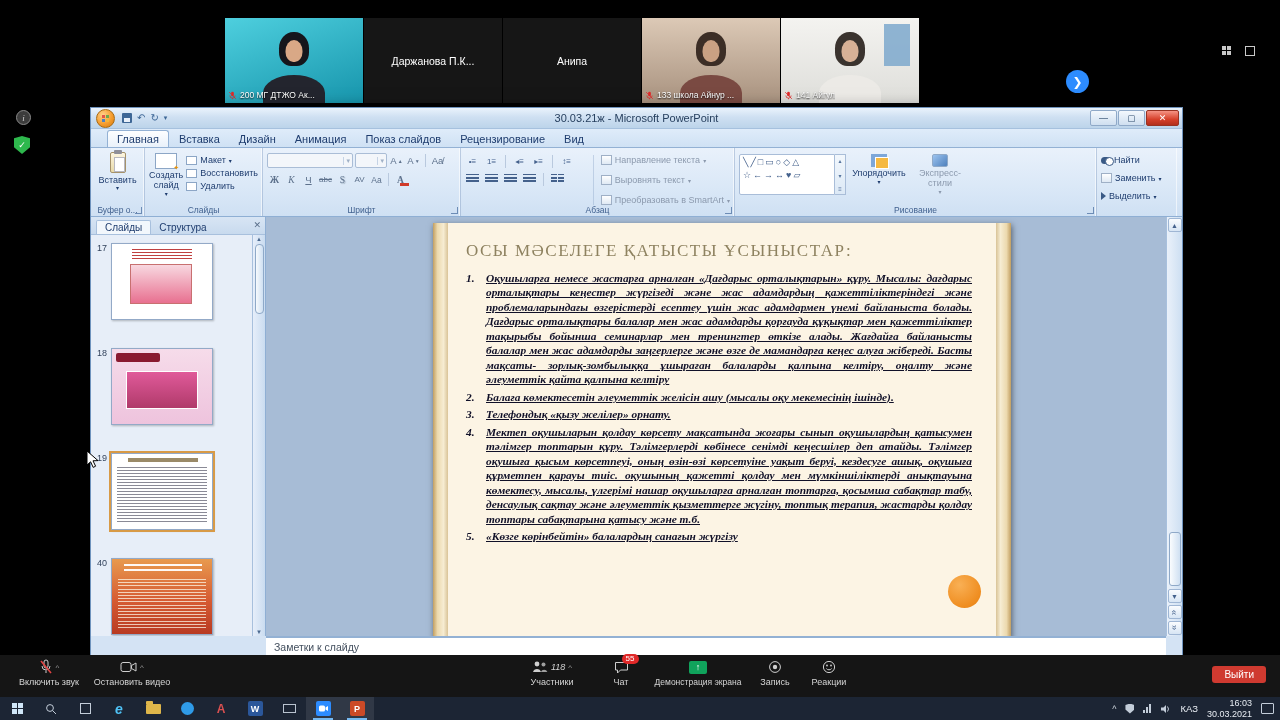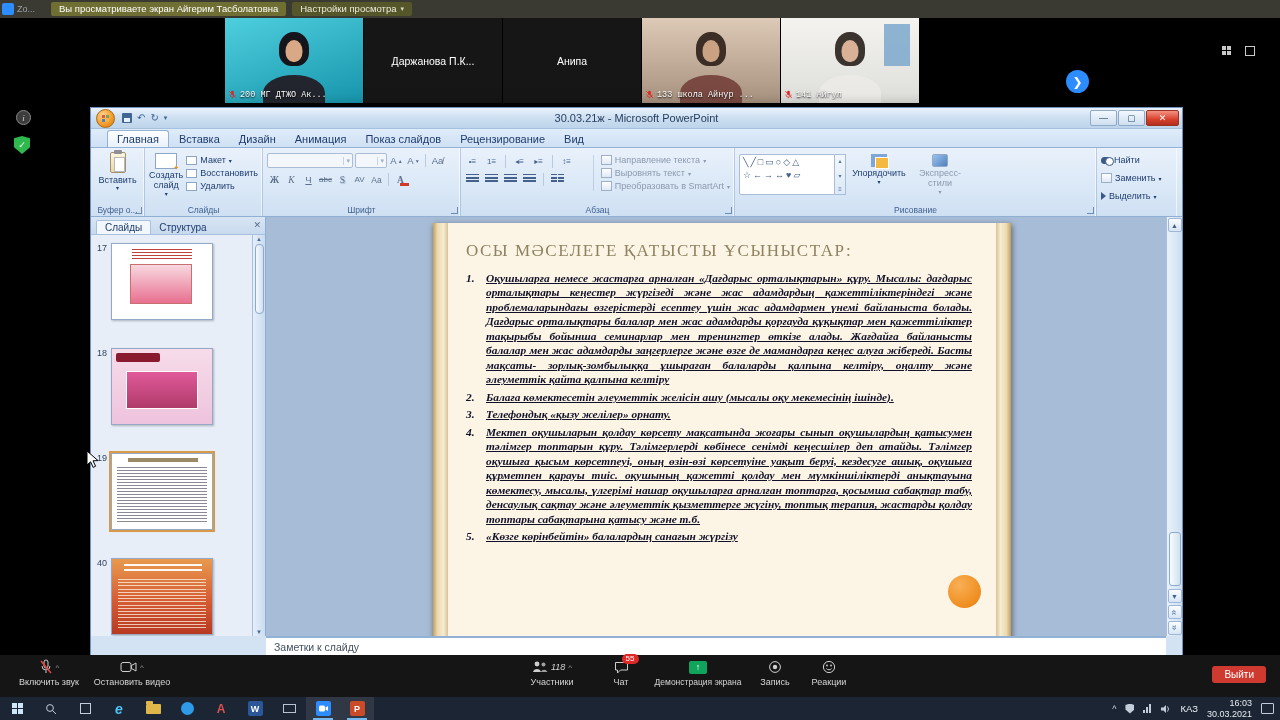--- a/index.html
+++ b/index.html
@@ -28,22 +28,22 @@
   .tile.t5 { background:linear-gradient(#dcc9b6,#a8927f); }
   .tile.t6 { background:linear-gradient(#f4f3f0,#dededa); }
   .tile.t6 .poster { position:absolute; right:9px; top:6px; width:26px; height:42px; background:#7da8cc; opacity:.85; }
   .hair { position:absolute; left:50%; transform:translateX(-50%); top:14px; width:30px; height:34px; border-radius:48% 48% 40% 40%; }
   .face { position:absolute; left:50%; transform:translateX(-50%); top:22px; width:17px; height:22px; border-radius:50% 50% 45% 45%; }
   .shou { position:absolute; left:50%; transform:translateX(-50%); bottom:-8px; width:62px; height:36px; border-radius:50% 50% 0 0; }
   .t1 .hair{background:#15161c} .t1 .face{background:#d9a886} .t1 .shou{background:#23252e}
   .t2 .hair{background:#2c2620} .t2 .face{background:#caa183} .t2 .shou{background:#5a5247}
   .t5 .hair{background:#3c2e26} .t5 .face{background:#caa183} .t5 .shou{background:#7a4a42}
   .t6 .hair{background:#3a332e} .t6 .face{background:#d8b196} .t6 .shou{background:#eceae6}
-  .vlabel { position:absolute; left:3px; bottom:3px; display:flex; align-items:flex-start; gap:3px;
-            font-size:8.5px; color:#fff; text-shadow:0 1px 2px #000; white-space:nowrap; max-width:130px; overflow:hidden;font-family:Liberation Mono, monospace; }
+  .vlabel { position:absolute; left:3px; bottom:3px; display:flex; align-items:center; gap:3px;
+            font-size:8.5px; color:#fff; text-shadow:0 1px 2px #000; white-space:nowrap; max-width:130px; overflow:hidden; }
   .center-name { position:absolute; inset:0; display:flex; align-items:center; justify-content:center;
                  font-size:10.5px; color:#fff; }
   .next-btn { position:absolute; left:1066px; top:52px; width:23px; height:23px; border-radius:50%;
               background:#2d8cff; color:#fff; display:flex; align-items:center; justify-content:center;
               font-size:12px; cursor:pointer; }
   .strip-ctl { position:absolute; top:28px; display:flex; gap:2px; }
   .grid-ico { width:11px; height:10px; display:grid; grid-template-columns:4px 4px; grid-template-rows:4px 4px; gap:1px; }
   .grid-ico span { background:#c9c9c9; }
   .exp-ico { width:10px; height:10px; border:1px solid #c9c9c9; position:relative; }
 
@@ -110,21 +110,21 @@
   .serif { font-family:"Liberation Serif",serif; }
   .colorbar { display:inline-block; width:9px; height:3px; background:#d03a2a; margin-top:9px; margin-left:-10px; }
   .vsep { width:1px; height:13px; background:#b9c9de; margin:0 2px; }
 
   .para-grp { display:flex; }
   .para-left { width:136px; display:flex; flex-direction:column; gap:4px; padding-top:3px; }
   .irow { display:flex; align-items:center; gap:4px; }
   .ibtn { min-width:15px; height:14px; display:flex; align-items:center; justify-content:center; font-size:8px;
           color:#44618c; cursor:pointer; }
   .align-ico { width:13px; height:10px; background:repeating-linear-gradient(#44618c 0 1.5px,transparent 1.5px 3.2px); }
-  .para-right { display:flex; flex-direction:column; gap:3px; margin-left:8px; margin-top:4px; border-left:1px solid rgba(141,166,199,.4); padding-left:7px; }
+  .para-right { display:flex; flex-direction:column; gap:10px; margin-left:8px; margin-top:4px; border-left:1px solid rgba(141,166,199,.4); padding-left:7px; }
   .pbtn { font-size:9px; display:flex; align-items:center; gap:3px; white-space:nowrap; cursor:pointer; }
   .chip { width:11px; height:10px; border:1px solid #9fb0c6; background:linear-gradient(#fff,#dfe9f4); flex:none; }
 
   .draw-grp { display:flex; gap:4px; }
   .shape-box { width:96px; height:41px; margin-top:3px; background:#fff; border:1px solid #a9bdd8;
                border-radius:2px 0 0 2px; padding:1px 3px; color:#44618c; font-size:9px; line-height:13px;
                letter-spacing:2px; overflow:hidden; white-space:nowrap; cursor:pointer; }
   .shape-scroll { width:11px; height:41px; margin-top:3px; border:1px solid #a9bdd8; border-left:none;
                   background:linear-gradient(#f2f7fc,#dce9f6); display:flex; flex-direction:column; align-items:center;
                   justify-content:space-between; font-size:6px; color:#56749e; padding:2px 0; cursor:pointer; }
@@ -248,31 +248,20 @@
   .ov-shield { position:absolute; left:14px; top:136px; width:16px; height:18px; background:#2eb84d;
                clip-path:polygon(50% 0,100% 12%,100% 62%,50% 100%,0 62%,0 12%); display:flex; align-items:center;
                justify-content:center; color:#fff; font-size:9px; z-index:20; }
   .cursor { position:absolute; left:86px; top:450px; z-index:70; pointer-events:none; }
 </style>
 </head>
 <body>
 
 <div class="screen">
 
-  <div class="ztop">
-    <div class="zwin">
-      <span class="zwin-ico"></span>
-      <span class="zwin-txt">Zo...</span>
-    </div>
-    <div class="view-badge">Вы просматриваете экран Айгерим Тасболатовна</div>
-    <div class="view-settings">
-      <span>Настройки просмотра</span>
-      <span class="caret">▾</span>
-    </div>
-  </div>
 
   <div class="strip">
     <div class="tiles">
       <div class="tile t1">
         <div class="hair"></div>
         <div class="face"></div>
         <div class="shou"></div>
         <div class="vlabel">
           <svg width="9" height="9" viewBox="0 0 12 12">
               <rect x="4.2" y="1" width="3.6" height="6" rx="1.8" fill="#e02828"></rect>

